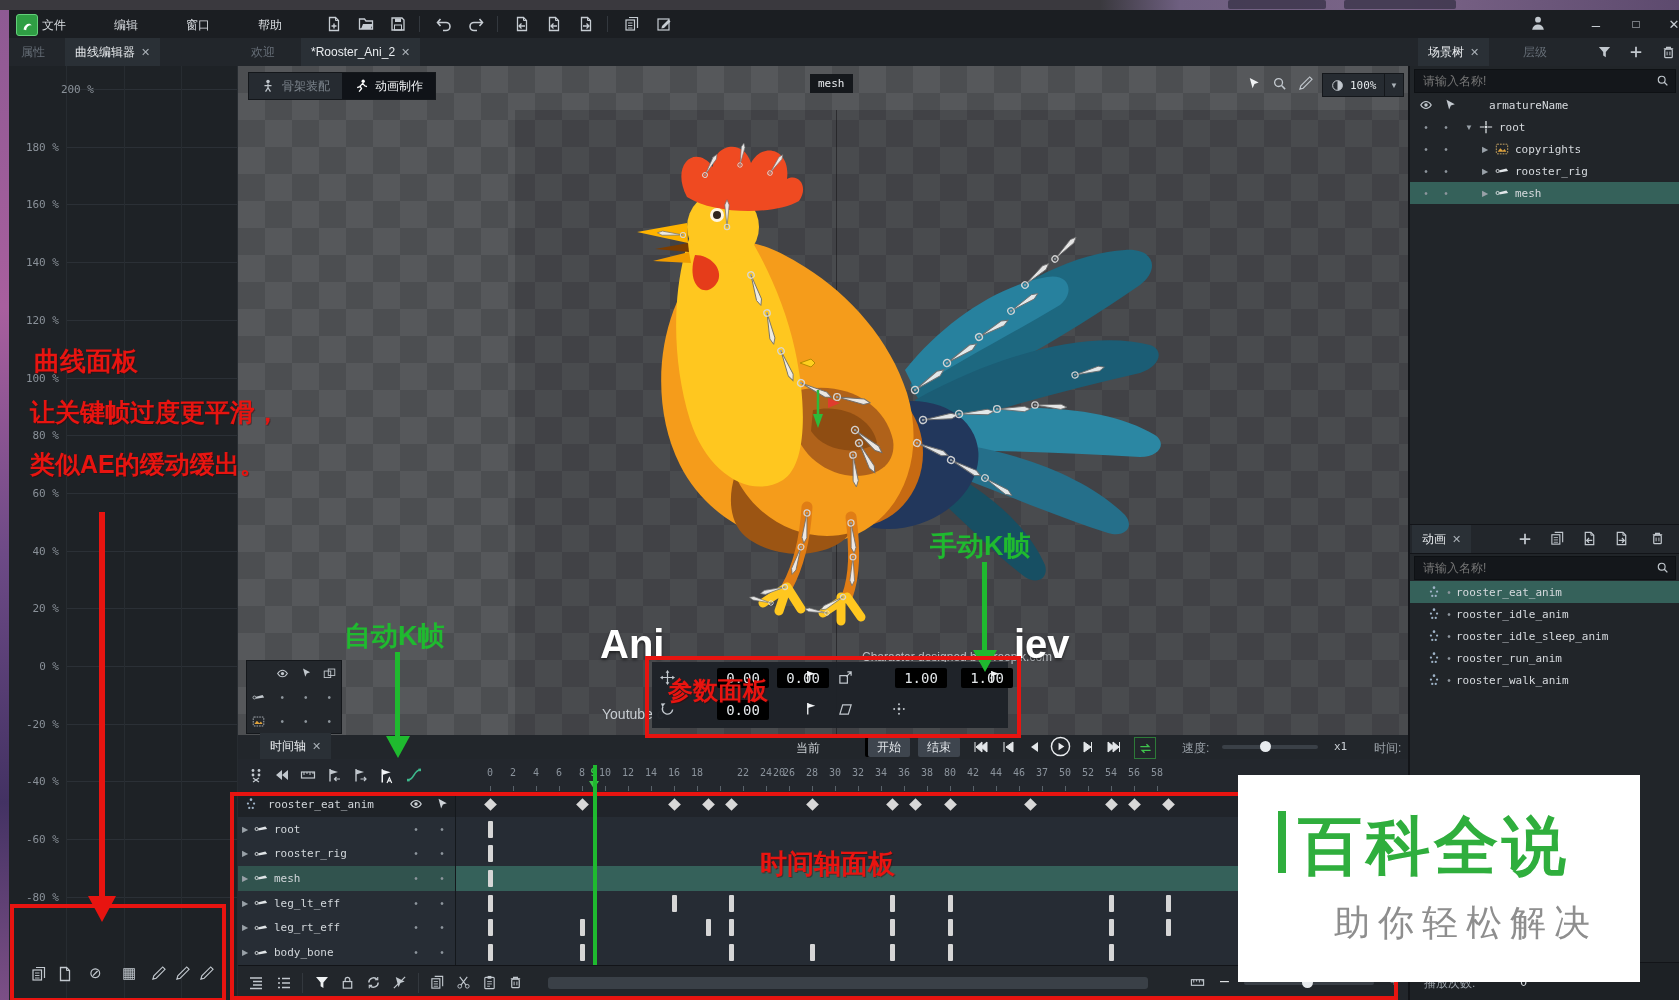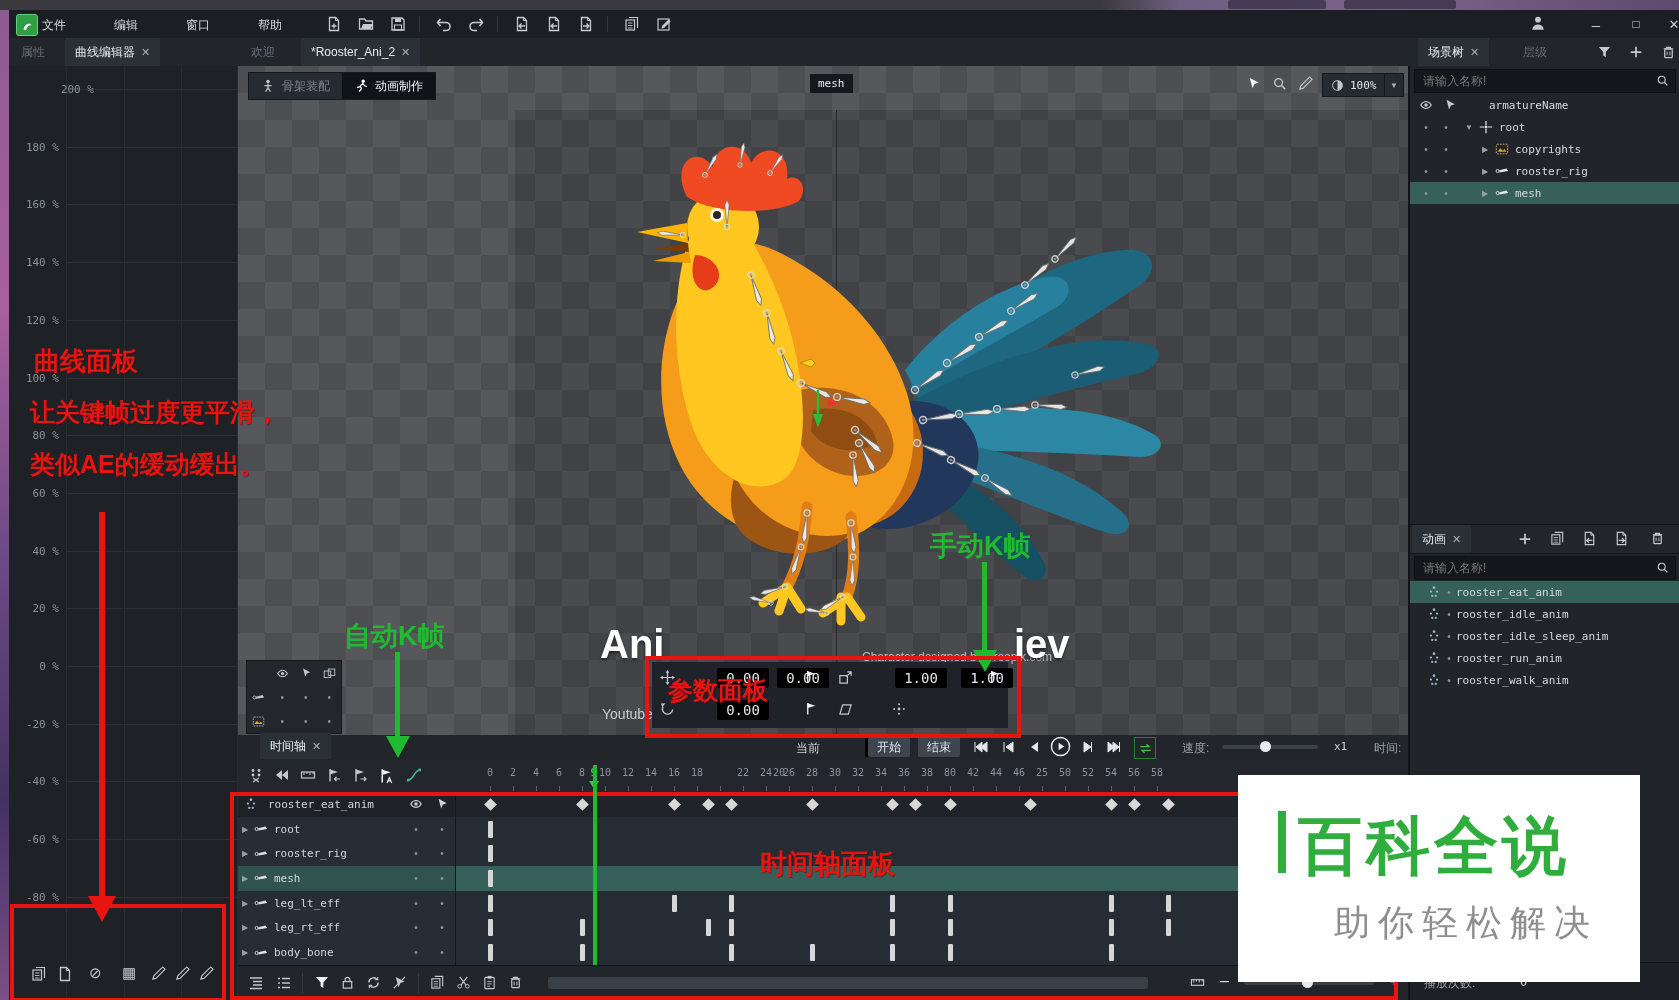--- a/index.html
+++ b/index.html
@@ -783,21 +783,21 @@
           <div class="rlbl" style="left: 678px; top: 8px;">38</div>
           <div class="tick" style="left: 689px;"></div>
           <div class="rlbl" style="left: 701px; top: 8px;">80</div>
           <div class="tick" style="left: 712px;"></div>
           <div class="rlbl" style="left: 724px; top: 8px;">42</div>
           <div class="tick" style="left: 735px;"></div>
           <div class="rlbl" style="left: 747px; top: 8px;">44</div>
           <div class="tick" style="left: 758px;"></div>
           <div class="rlbl" style="left: 770px; top: 8px;">46</div>
           <div class="tick" style="left: 781px;"></div>
-          <div class="rlbl" style="left: 793px; top: 8px;">25</div>
+          <div class="rlbl" style="left: 793px; top: 8px;">37</div>
           <div class="tick" style="left: 804px;"></div>
           <div class="rlbl" style="left: 816px; top: 8px;">50</div>
           <div class="tick" style="left: 827px;"></div>
           <div class="rlbl" style="left: 839px; top: 8px;">52</div>
           <div class="tick" style="left: 850px;"></div>
           <div class="rlbl" style="left: 862px; top: 8px;">54</div>
           <div class="tick" style="left: 873px;"></div>
           <div class="rlbl" style="left: 885px; top: 8px;">56</div>
           <div class="tick" style="left: 896px;"></div>
           <div class="rlbl" style="left: 908px; top: 8px;">58</div>

